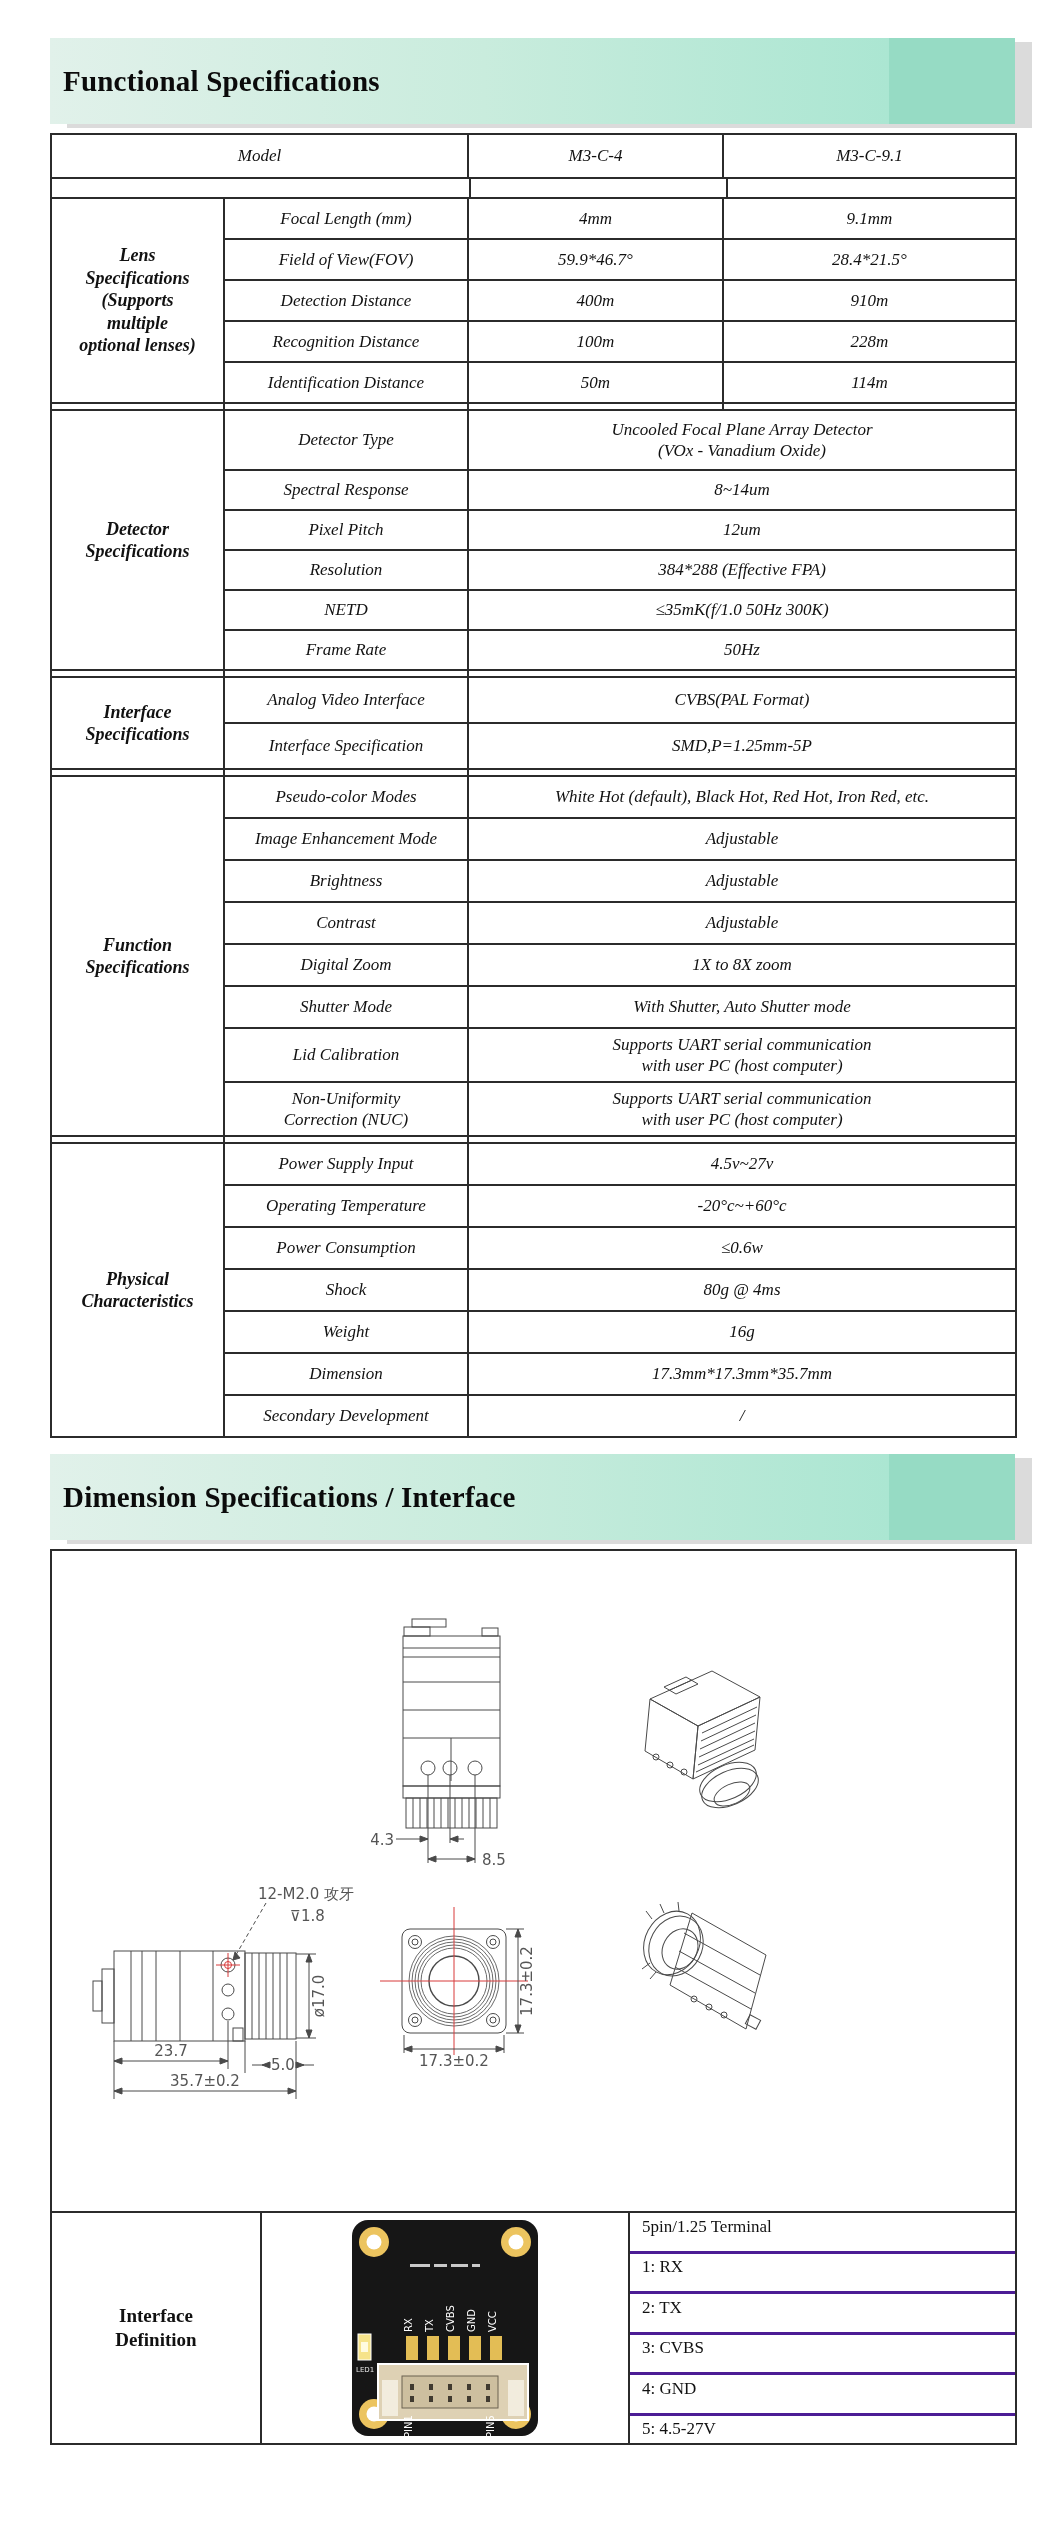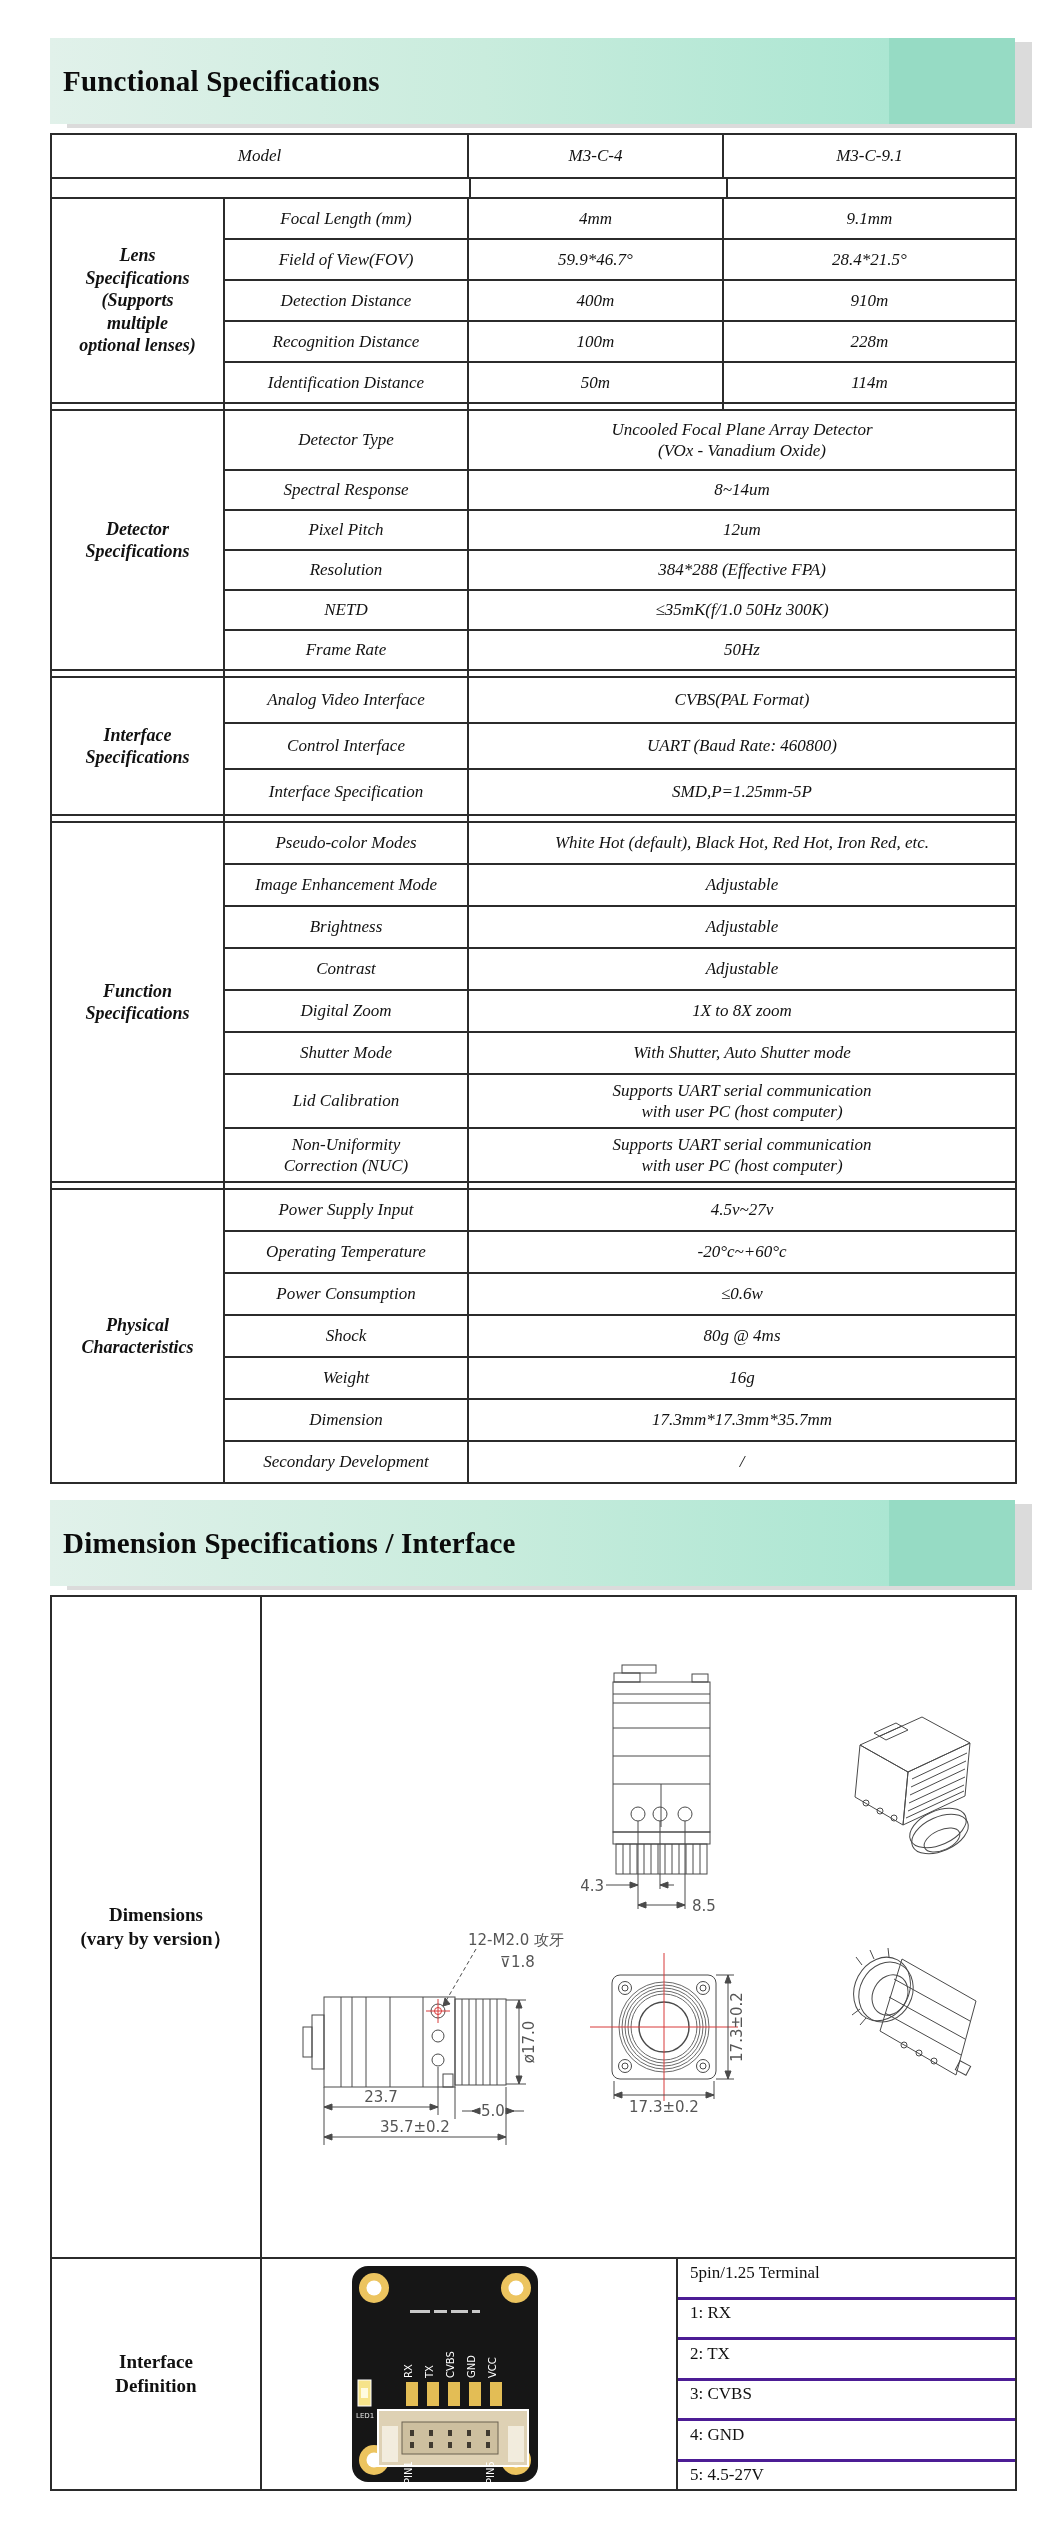--- a/index.html
+++ b/index.html
@@ -39,21 +39,21 @@
   .va{width:255px;border-right:2px solid #2b2b2b;}
   .vb{flex:1;}
   .r39{height:39px;} .r38{height:38px;} .r58{height:58px;} .r44{height:44px;}
   .r40{height:40px;} .r52{height:52px;}
 
   .t2{margin-top:9px;}
   .drow{display:flex;}
   .g2{width:210px;border-right:2px solid #2b2b2b;font-weight:bold;font-size:19px;box-sizing:border-box;}
   .drawcell{flex:1;position:relative;border-radius:20px;}
   .irow{display:flex;border-top:2px solid #2b2b2b;height:230px;}
-  .pcbcell{width:416px;border-right:2px solid #2b2b2b;box-sizing:border-box;display:flex;align-items:center;justify-content:flex-start;}
+  .pcbcell{width:368px;border-right:2px solid #2b2b2b;box-sizing:border-box;display:flex;align-items:center;justify-content:flex-start;}
   .pinlist{flex:1;display:flex;flex-direction:column;gap:10px;}
   .pin{flex:1;display:flex;align-items:center;font-size:17px;padding-left:12px;}
   .pin + .pin{border-top:3px solid #4c1d95;}
   svg text{font-family:"DejaVu Sans",sans-serif;}
 </style>
 </head>
 <body>
 
 <div class="banner b1">
   <span class="banner-title">Functional Specifications</span>
@@ -154,24 +154,20 @@
 
   <div class="sect">
     <div class="cell g">Interface
 Specifications</div>
     <div class="rows">
       <div class="row r44">
         <div class="cell p">Analog Video Interface</div>
         <div class="cell v">CVBS(PAL Format)</div>
       </div>
       <div class="row r44">
-        <div class="cell p">Control Interface</div>
-        <div class="cell v">UART (Baud Rate: 460800)</div>
-      </div>
-      <div class="row r44">
         <div class="cell p">Interface Specification</div>
         <div class="cell v">SMD,P=1.25mm-5P</div>
       </div>
     </div>
   </div>
 
   <div class="sspace">
     <div class="spG"></div>
       <div class="spP"></div>
       <div class="spV"></div>
@@ -261,22 +257,20 @@
   </div>
 </div>
 
 <div class="banner b2">
   <span class="banner-title">Dimension Specifications / Interface</span>
 </div>
 
 <div class="tbl t2">
 
   <div class="drow" style="height:660px;">
-    <div class="cell g2">Dimensions
-(vary by version）</div>
     <div class="drawcell">
       <svg width="753" height="656" viewBox="0 0 753 656">
         <g stroke="#4a4a4a" stroke-width="1" fill="none">
 
           <g>
             <rect x="352" y="76" width="26" height="9"></rect>
             <rect x="360" y="68" width="34" height="8"></rect>
             <rect x="430" y="77" width="16" height="8"></rect>
             <rect x="351" y="85" width="97" height="150"></rect>
             <line x1="351" y1="97" x2="448" y2="97"></line>

